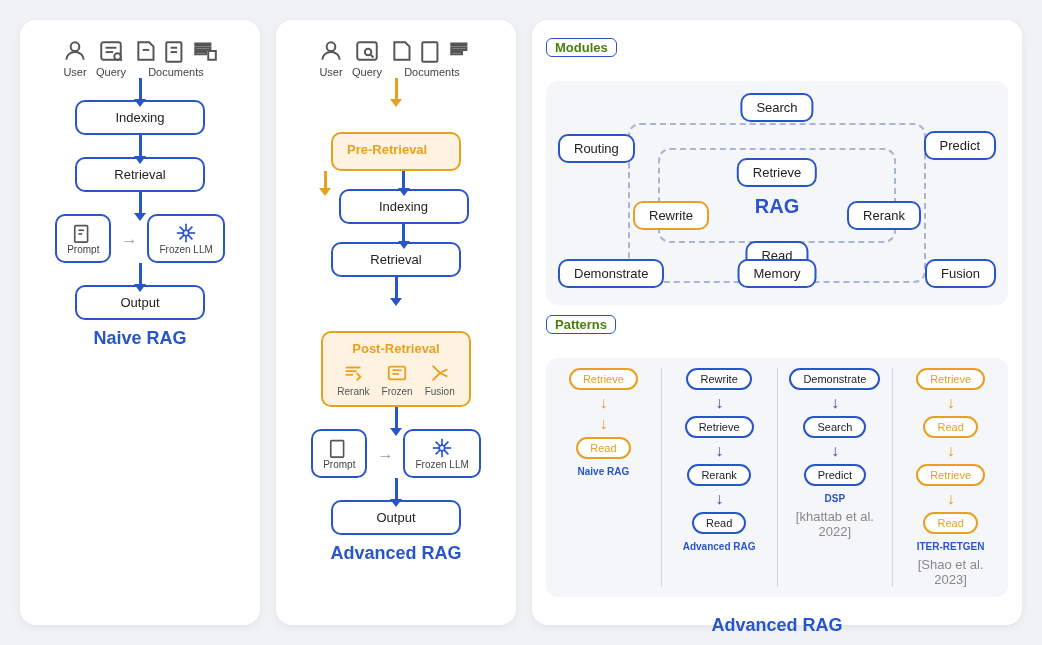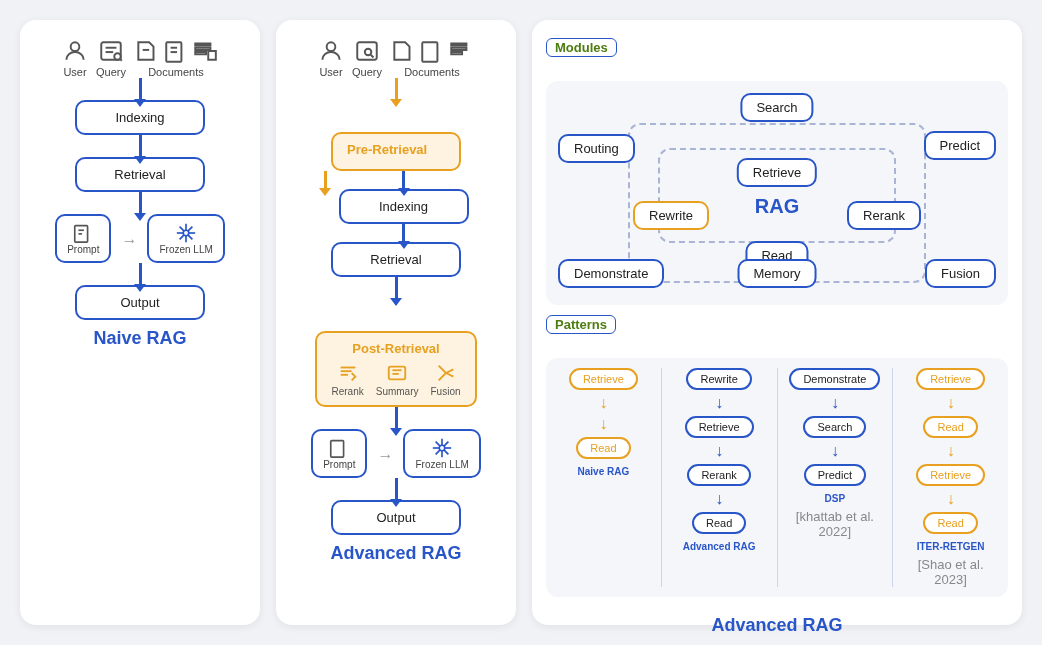--- a/index.html
+++ b/index.html
@@ -489,21 +489,21 @@
               <polyline points="16,12 20,16 16,20" stroke="#e8a020"></polyline>
             </svg>
             <span>Rerank</span>
           </div>
           <div class="post-icon-item">
             <svg viewBox="0 0 24 24" fill="none" stroke="#e8a020" stroke-width="2" width="22" height="22">
               <rect x="3" y="5" width="18" height="14" rx="2"></rect>
               <line x1="7" y1="9" x2="17" y2="9"></line>
               <line x1="7" y1="13" x2="14" y2="13"></line>
             </svg>
-            <span>Summary</span>
+            <span>Frozen</span>
           </div>
           <div class="post-icon-item">
             <svg viewBox="0 0 24 24" fill="none" stroke="#e8a020" stroke-width="2" width="22" height="22">
               <path d="M4 4 L12 12 L4 20" fill="none"></path>
               <path d="M12 12 L20 8"></path>
               <path d="M12 12 L20 16"></path>
             </svg>
             <span>Fusion</span>
           </div>
         </div>

